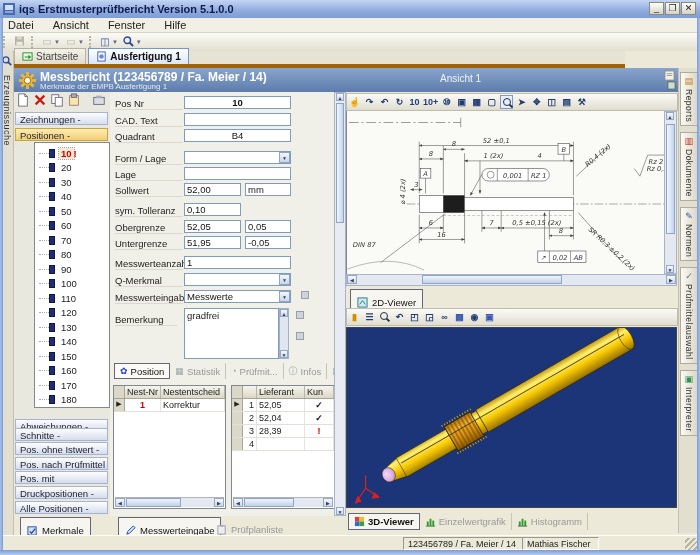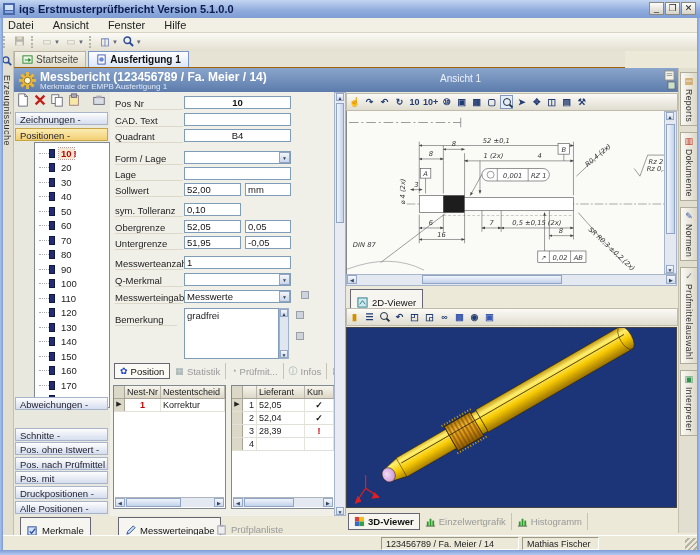--- a/index.html
+++ b/index.html
@@ -17,21 +17,21 @@
   .wbtn { width:15px; height:13px; background:linear-gradient(#fdfdfa,#d6d2c6); border:1px solid #8c8a7a;
     font-size:9px; line-height:10px; text-align:center; color:#222; margin-left:1px; }
   #winbtns { position:absolute; right:4px; top:2px; display:flex; }
   #menubar { left:0; top:18px; width:700px; height:15px; background:#f2f0e4; border-bottom:1px solid #d8d4c4; }
   .mitem { display:inline-block; padding:1px 8px; font-size:11px; color:#222; }
   #toolbar { left:0; top:33px; width:700px; height:18px; background:linear-gradient(#fbfaf6,#e3e0d0); display:flex; align-items:center; }
   .tgrip { width:4px; height:12px; margin:0 3px; border-left:2px dotted #b8b4a4; }
   .tbtn { width:18px; height:15px; text-align:center; line-height:14px; font-size:10px; color:#556; }
   .tbtn.dis { color:#b8b4a8; }
   .dd { font-size:6px; color:#667; margin:0 2px 0 -2px; }
-  #tabrow { left:14px; top:51px; width:611px; height:17px; background:#e6e3d4; border-bottom:1px solid #a16207; display:flex; align-items:flex-end; }
+  #tabrow { left:14px; top:51px; width:611px; height:17px; background:#e6e3d4; border-bottom:4px solid #a16207; display:flex; align-items:flex-end; }
   .doctab { height:16px; display:flex; align-items:center; padding:0 7px; font-size:10px; color:#444;
     border:1px solid #b8b4a4; border-bottom:none; background:linear-gradient(#f4f2e8,#e0ddcc); margin-right:2px; }
   .doctab.active { background:linear-gradient(#ffffff,#dbe6f8); border-color:#7a96c8; font-weight:bold; color:#111; }
   .doctab svg { margin-right:3px; }
 
   
   #hdr { left:14px; top:68px; width:664px; height:24px;
     background:linear-gradient(#8aa5cc,#5d7cac); color:#fff; overflow:hidden; }
   #hdr-title { position:absolute; left:26px; top:2px; font-size:12px; font-weight:bold; white-space:nowrap; }
   #hdr-sub { position:absolute; left:26px; top:14px; font-size:8px; color:#dfe8f6; }
@@ -431,21 +431,21 @@
         <div class="tree-item">
           <span class="tline"></span>
           <span class="tnode"></span>
           <span class="tlabel">180</span>
           <span class="tflag"></span>
         </div>
 
     </div>
     <div>
 
-        <div class="sbar grp" style="top: 305px;">Abweichungen -</div>
+        <div class="sbar grp" style="top: 327px;">Abweichungen -</div>
 
         <div class="sbar grp" style="top: 335.6px;">Schnitte -</div>
 
         <div class="sbar grp" style="top: 350.2px;">Pos. ohne Istwert -</div>
 
         <div class="sbar grp" style="top: 364.8px;">Pos. nach Prüfmittel -</div>
 
         <div class="sbar grp" style="top: 379.4px;">Pos. mit Nestentsch...</div>
 
         <div class="sbar grp" style="top: 394px;">Druckpositionen -</div>
@@ -888,21 +888,21 @@
             <rect x="5" y="3" width="2" height="8" fill="#2a9a2a"></rect>
             <rect x="8" y="5" width="2" height="6" fill="#2a9a2a"></rect>
           </svg>
           <span>Histogramm</span>
         </span>
 
     </div>
   </div>
 
   <div class="abs" id="statusbar">
-    <span class="scell" style="right:178px;width:138px">123456789 / Fa. Meier / 14</span>
+    <span class="scell" style="right:170px;width:124px">123456789 / Fa. Meier / 14</span>
     <span class="scell" style="right:98px;width:77px">Mathias Fischer</span>
     <span id="grip"></span>
   </div>
 
   <div class="abs frameL"></div>
   <div class="abs frameR"></div>
   <div class="abs frameB"></div>
 </div>
 
 </body></html>

